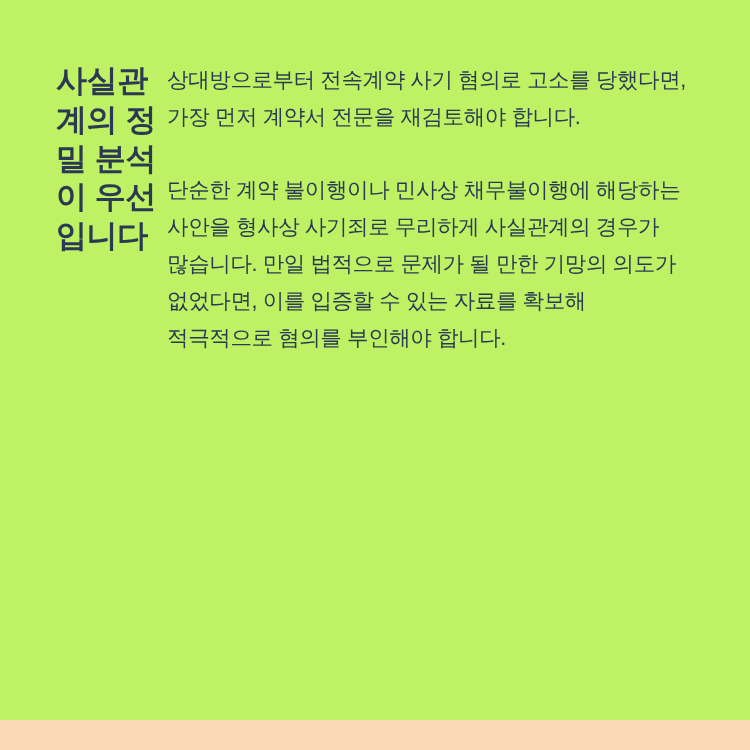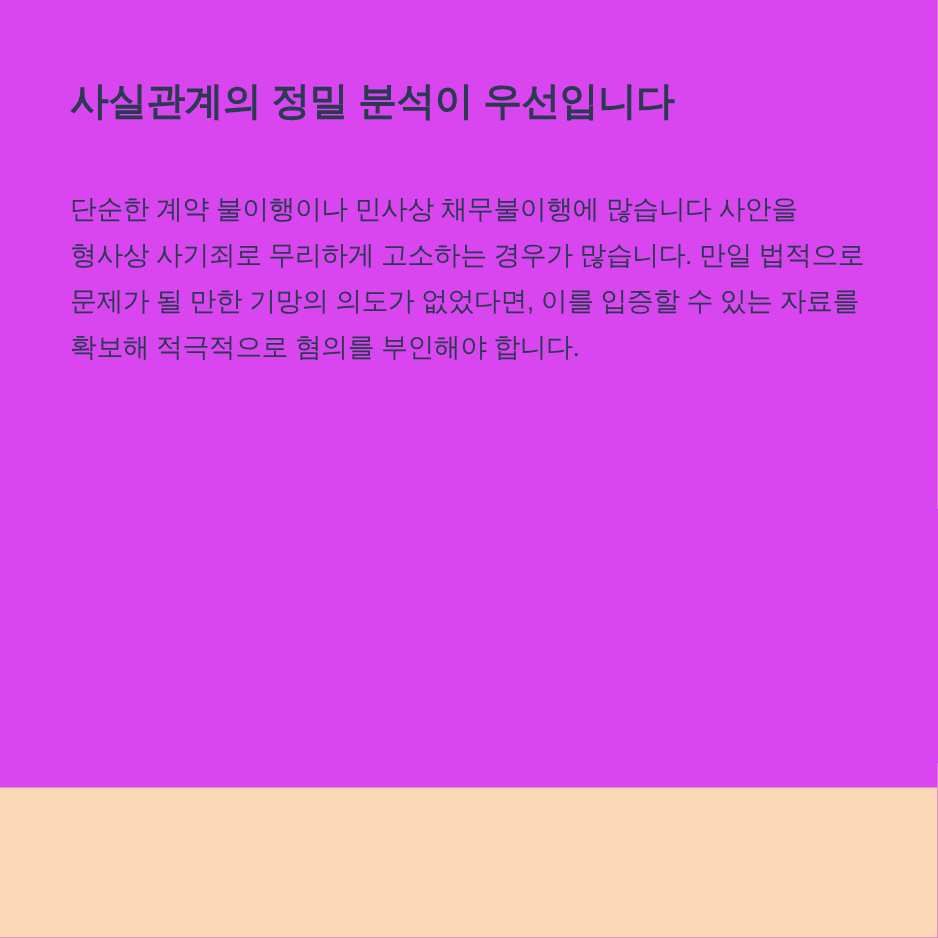--- a/index.html
+++ b/index.html
@@ -9,25 +9,25 @@
   body {
     width: 750px;
     height: 750px;
     background: #fad7b5;
     font-family: "Liberation Sans", sans-serif;
     -webkit-font-smoothing: antialiased;
   }
   .card {
     box-sizing: border-box;
     width: 750px;
-    height: 630px;
-    background: #d946ef;
+    height: 720px;
+    background: #bef264;
     padding: 62px 56px 40px 56px;
     display: flex;
-    flex-direction: column;
+    flex-direction: row;
   }
   .title {
     color: #2b3a52;
     font-size: 31px;
     font-weight: bold;
     line-height: 1.25;
     letter-spacing: -0.4px;
     margin: 0 0 48px 0;
   }
   .body {
@@ -43,15 +43,16 @@
     margin: 0;
     word-break: keep-all;
   }
 </style>
 </head>
 <body>
 
 <div class="card">
   <h1 class="title">사실관계의 정밀 분석이 우선입니다</h1>
   <div class="body">
-    <p class="para">단순한 계약 불이행이나 민사상 채무불이행에 많습니다 사안을 형사상 사기죄로 무리하게 고소하는 경우가 많습니다. 만일 법적으로 문제가 될 만한 기망의 의도가 없었다면, 이를 입증할 수 있는 자료를 확보해 적극적으로 혐의를 부인해야 합니다.</p>
+    <p class="para">상대방으로부터 전속계약 사기 혐의로 고소를 당했다면, 가장 먼저 계약서 전문을 재검토해야 합니다.</p>
+    <p class="para">단순한 계약 불이행이나 민사상 채무불이행에 해당하는 사안을 형사상 사기죄로 무리하게 사실관계의 경우가 많습니다. 만일 법적으로 문제가 될 만한 기망의 의도가 없었다면, 이를 입증할 수 있는 자료를 확보해 적극적으로 혐의를 부인해야 합니다.</p>
   </div>
 </div>
 
 </body></html>

